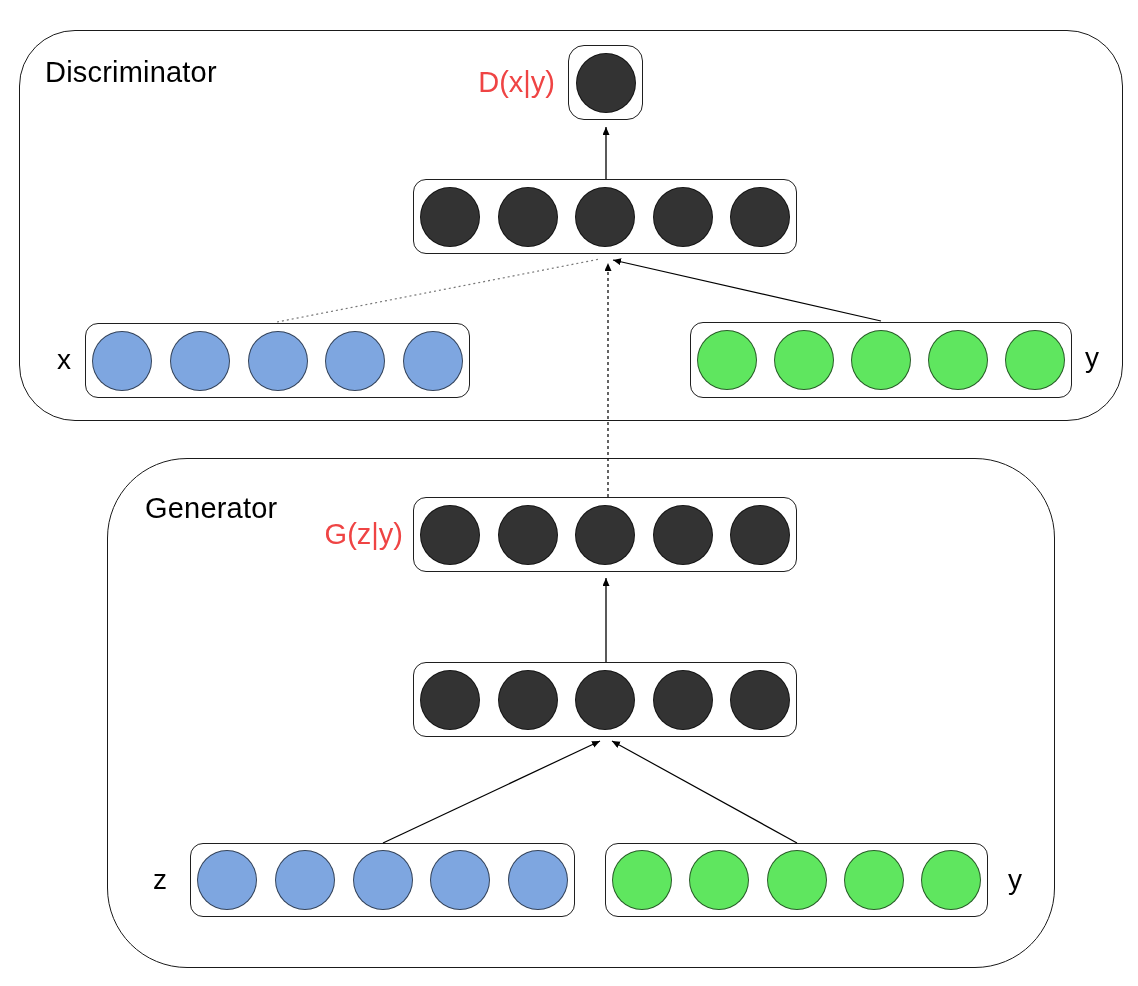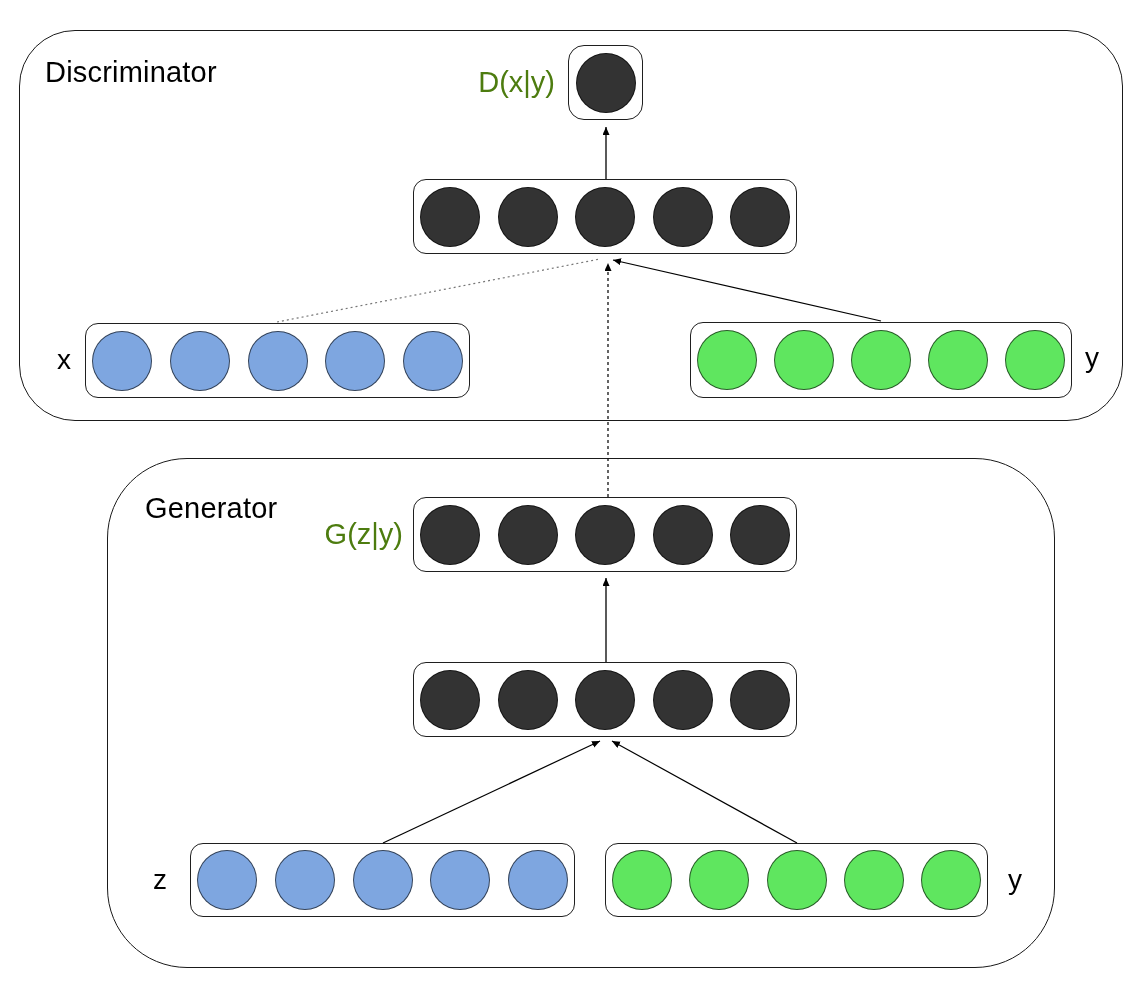--- a/index.html
+++ b/index.html
@@ -27,21 +27,21 @@
   }
   .side-label{
     position:absolute;
     font-size:28px;
     color:#000;
     white-space:nowrap;
   }
   .math-label{
     position:absolute;
     font-size:29px;
-    color:#4d7c0f;
+    color:#ef4444;
     text-align:right;
     white-space:nowrap;
   }
   .row{
     position:absolute;
     border:1.4px solid #1f1f1f;
     border-radius:13px;
     background:#ffffff;
     box-sizing:border-box;
     display:flex;

